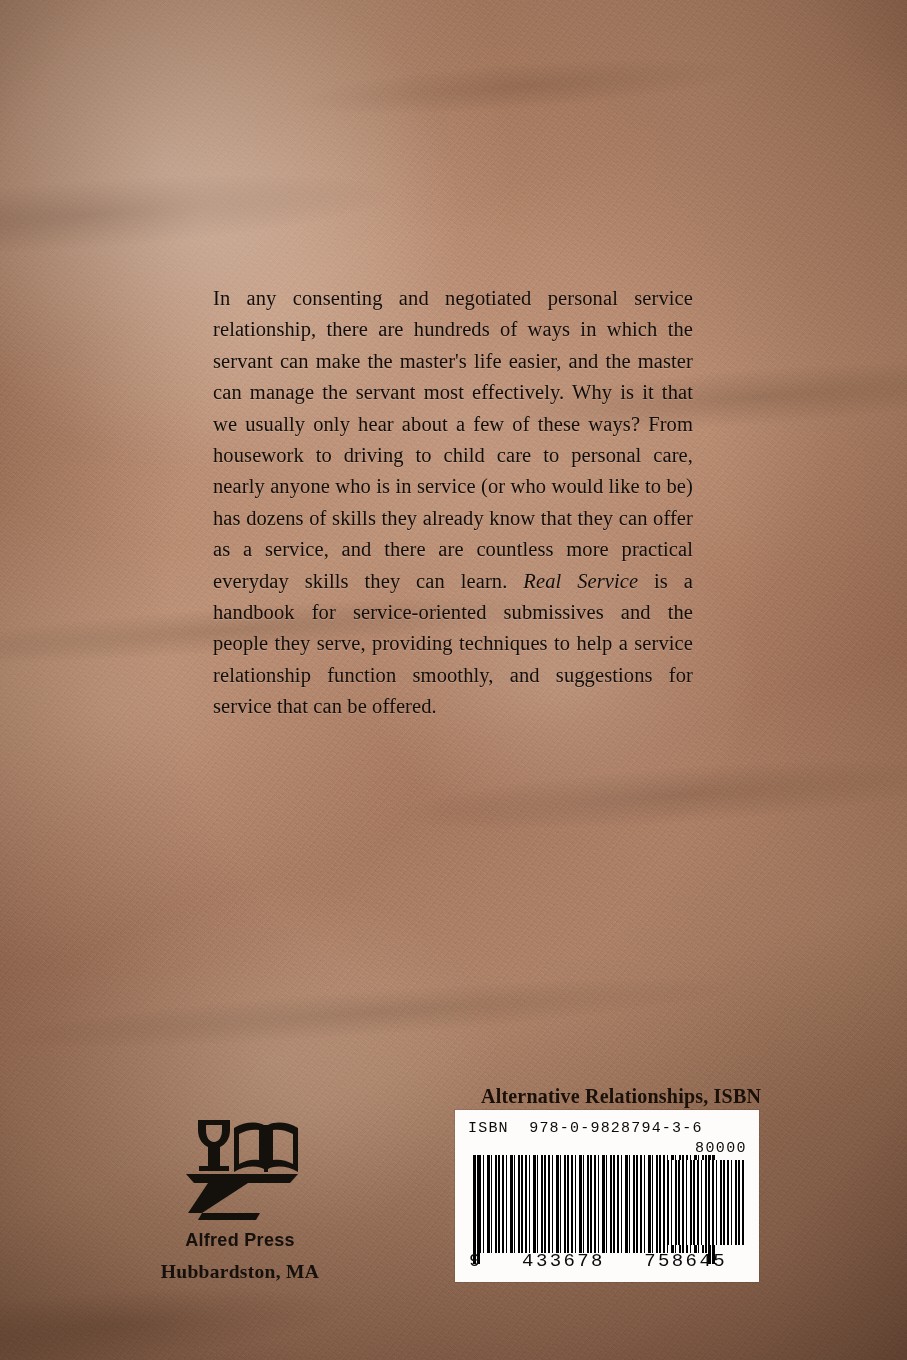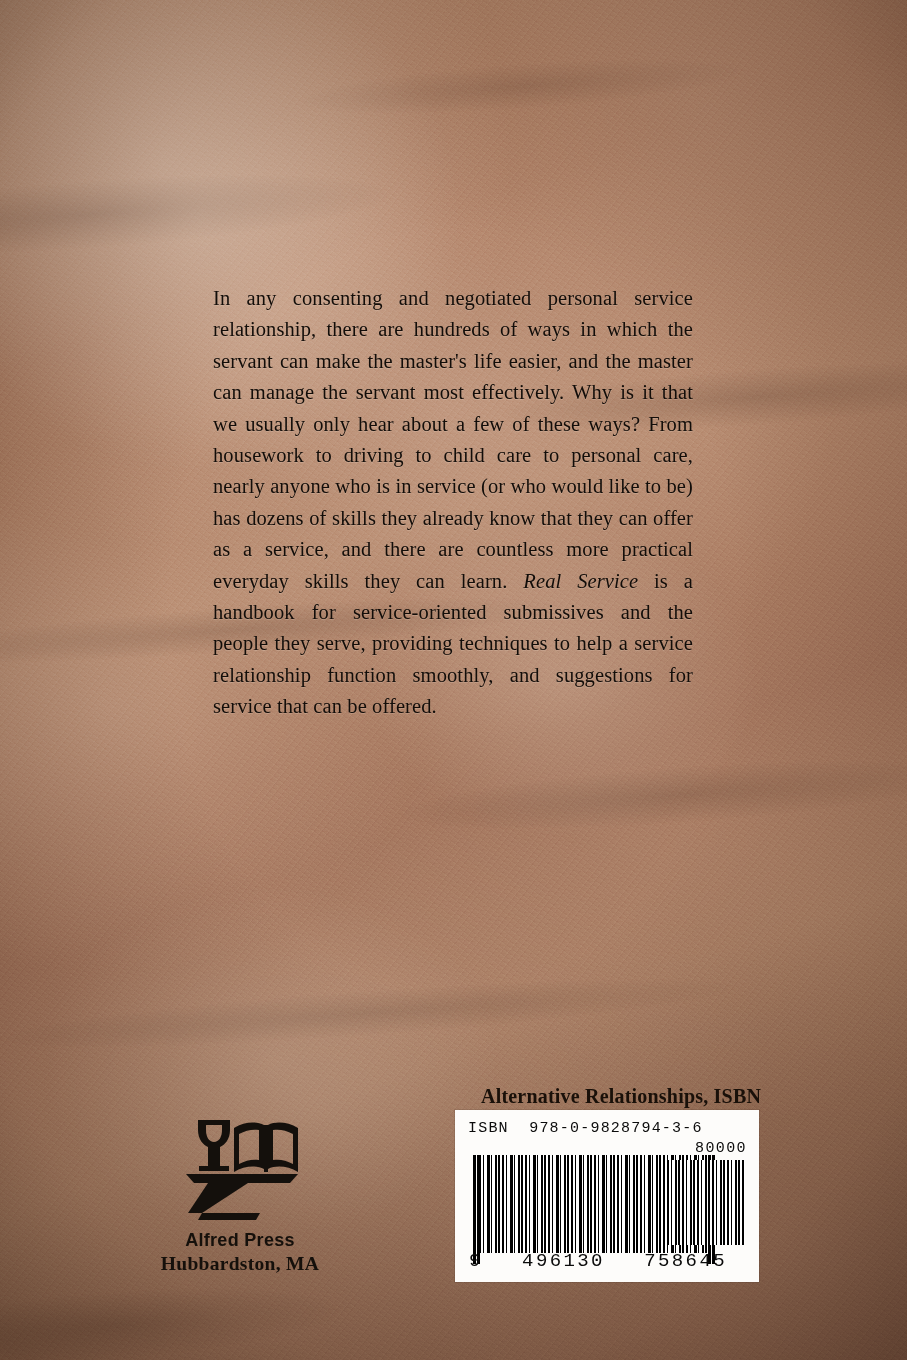--- a/index.html
+++ b/index.html
@@ -217,20 +217,21 @@
     font-weight: 600;
     letter-spacing: 0.3px;
     margin-top: 4px;
   }
   .pub-city {
     font-family: "Liberation Serif", serif;
     font-size: 19.5px;
     line-height: 24px;
     font-weight: 600;
     letter-spacing: 0.3px;
+    margin-top: 8px;
   }
 </style>
 </head>
 <body>
 
 <div class="page">
 
   <div class="leather-base"></div>
   <div class="leather-grain"></div>
   <div class="leather-creases"></div>
@@ -245,21 +246,21 @@
 
   <div class="barcode-box">
     <div class="isbn-text">
       <span>ISBN</span>&nbsp;&nbsp;<span>978-0-9828794-3-6</span>
     </div>
     <div class="addon-text">80000</div>
     <div class="bars-main"></div>
     <div class="bars-addon"></div>
     <div class="ean-digits">
       <span>9</span>
-      <span>496130</span>
+      <span>433678</span>
       <span>758645</span>
     </div>
   </div>
 
   <div class="publisher">
     <span>
       <svg width="124" height="120" viewBox="0 0 124 120" aria-hidden="true">
         <g fill="#14100c">
 
           <path d="M26 16 h26 v10 c0 9 -5 15 -10 17 v19 h9 v5 H21 v-5 h9 V43 c-5 -2 -10 -8 -10 -17 V16 h6z m2 5 v5 c0 7 3 12 8 12 s8 -5 8 -12 v-5 z"></path>

